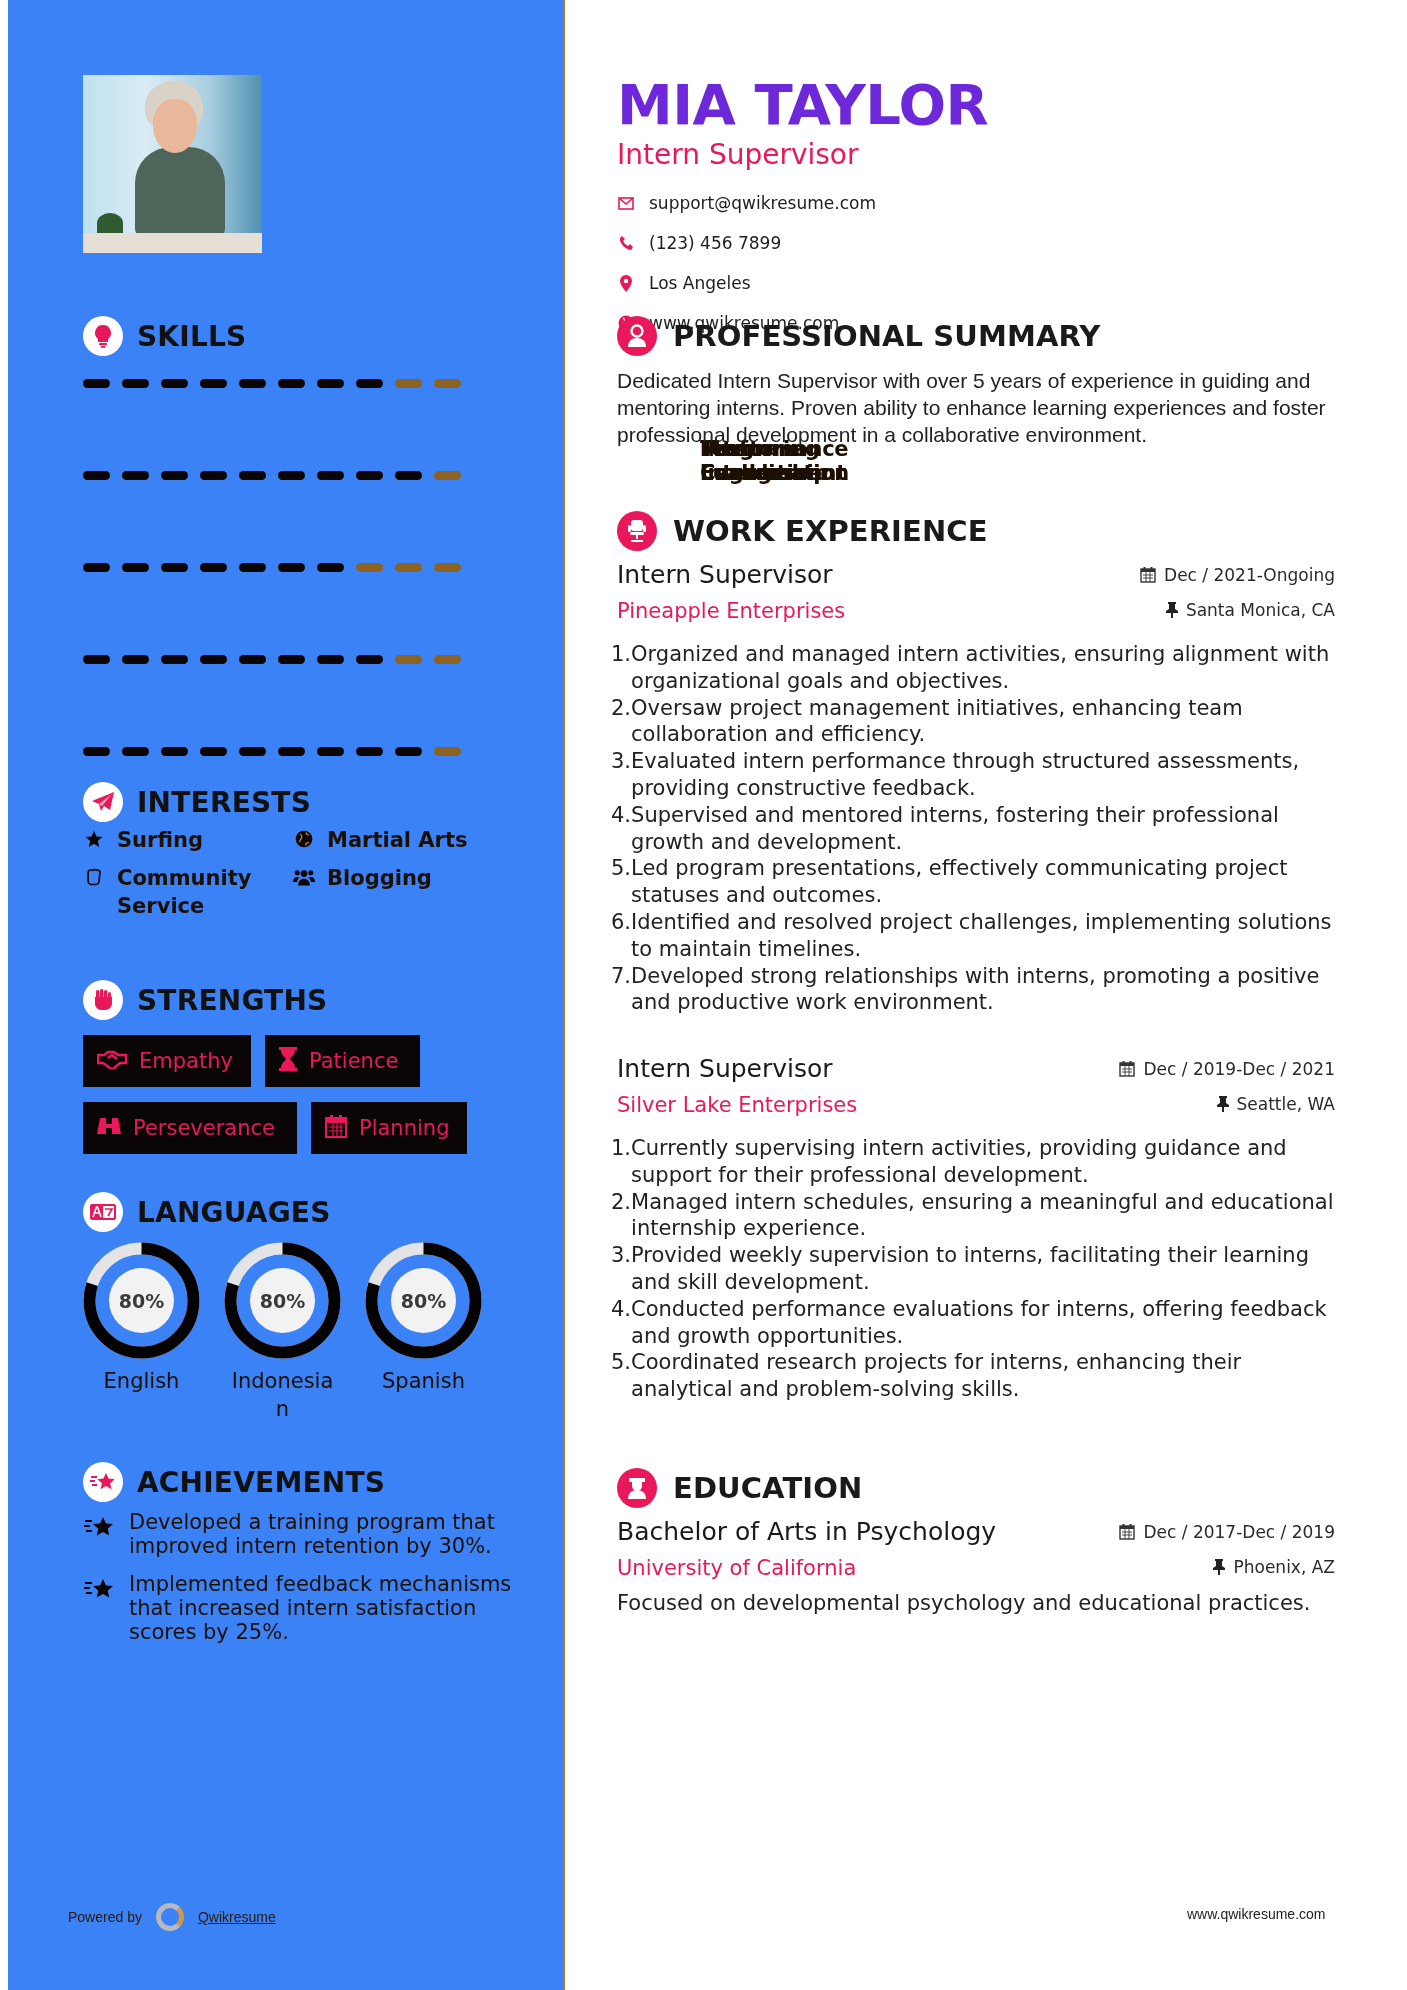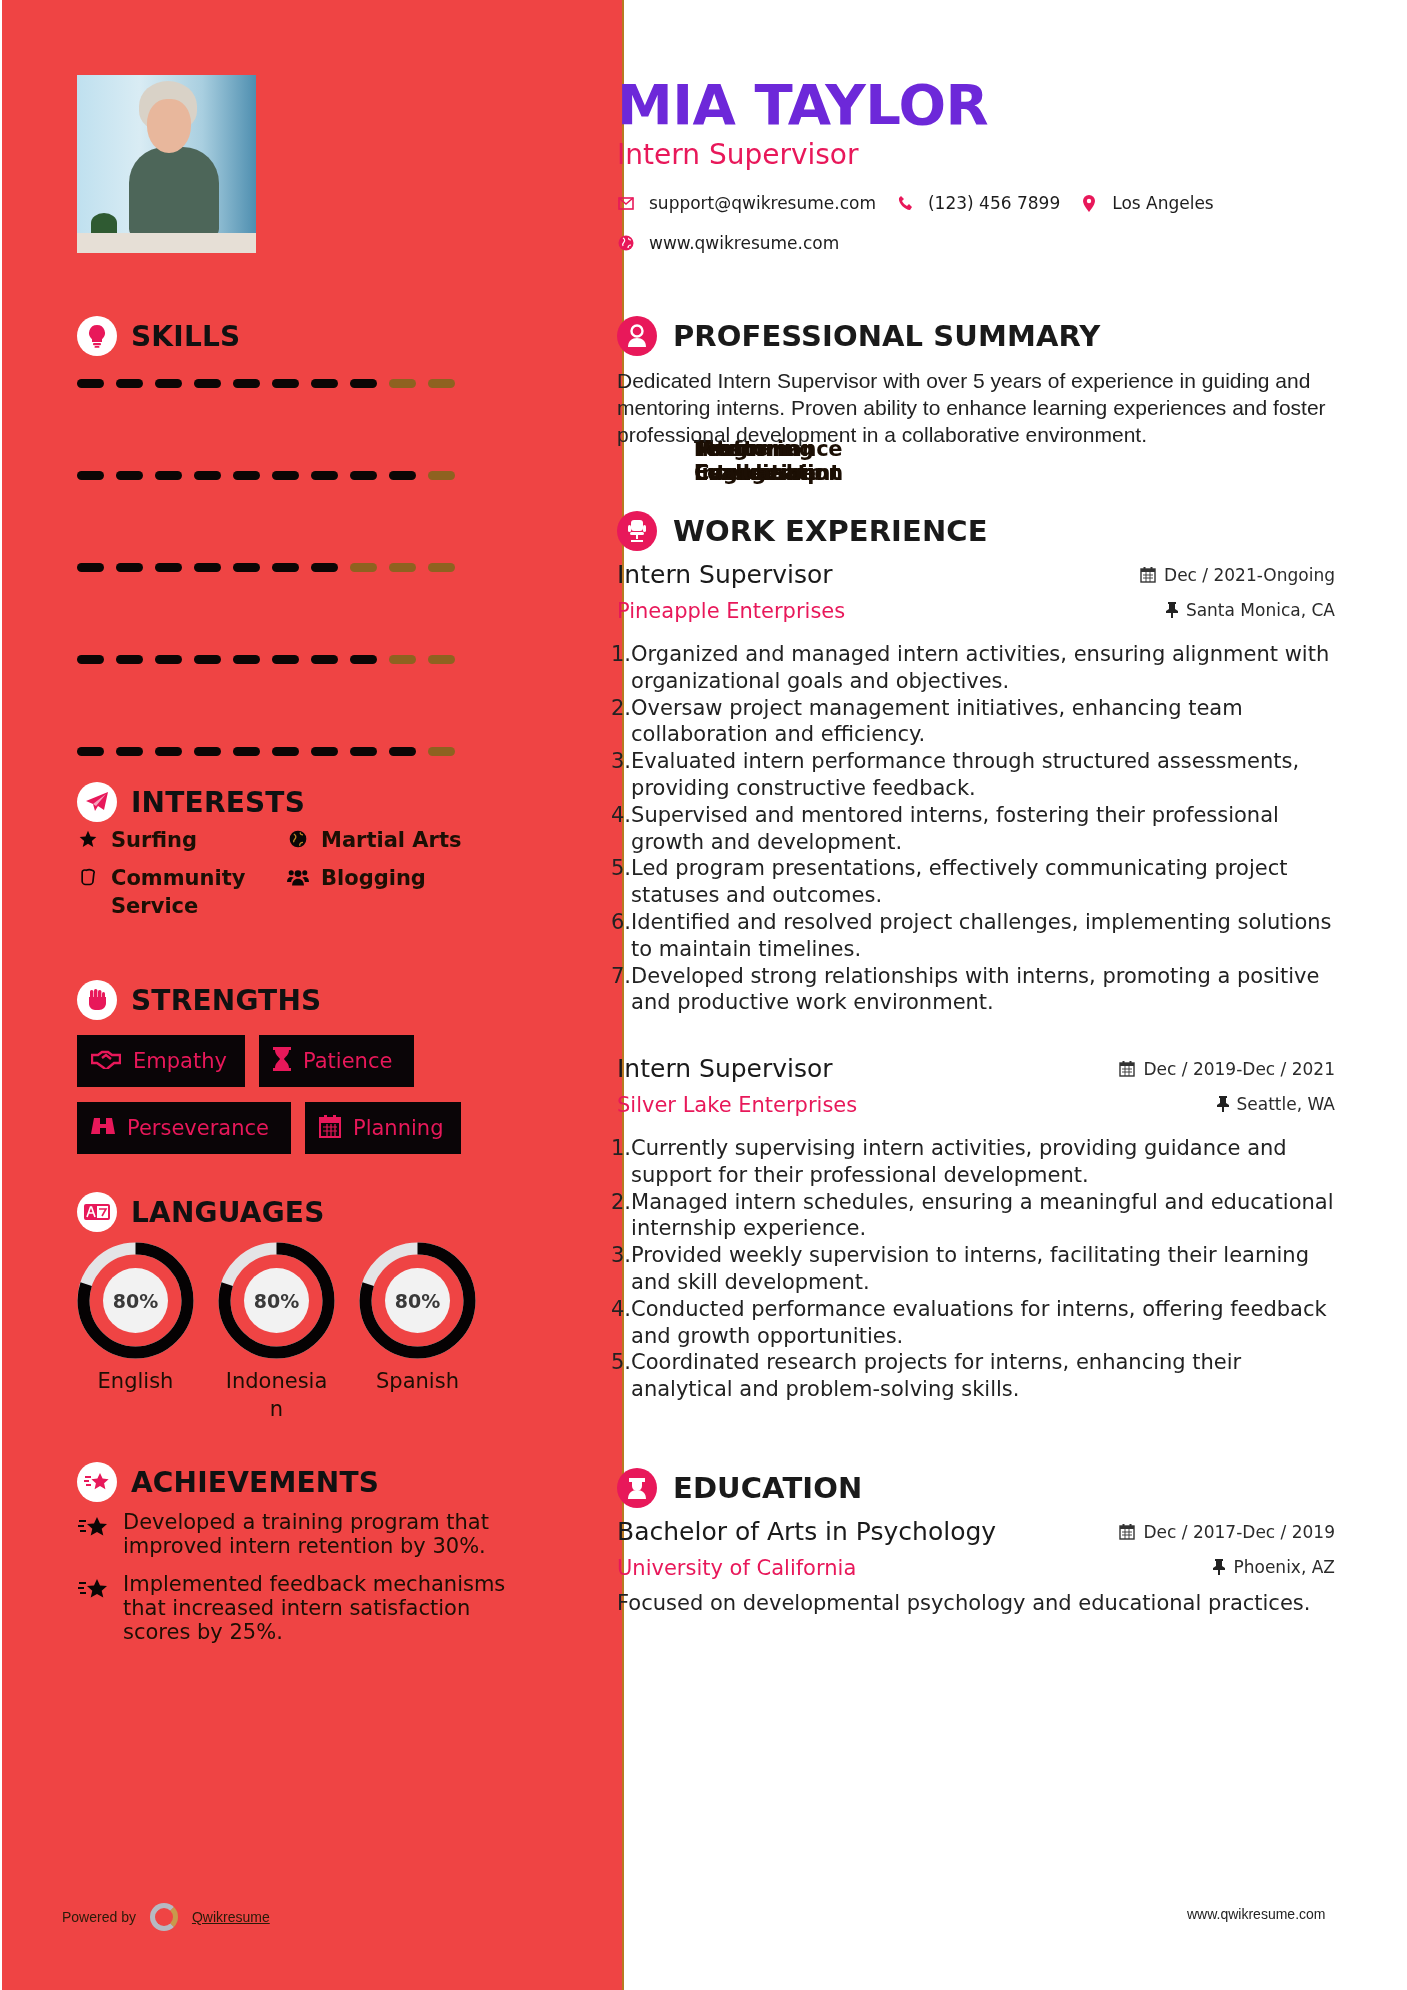--- a/index.html
+++ b/index.html
@@ -1,20 +1,20 @@
 <!DOCTYPE html>
 <html><head>
 <meta charset="utf-8">
 <style>
   * { box-sizing: border-box; margin: 0; padding: 0; }
   html, body { width: 1407px; height: 1990px; background: #ffffff; }
   body { position: relative; font-family: "Liberation Sans", "DejaVu Sans", sans-serif; color: #1b1b1b; overflow: hidden; }
 
   
-  .sidebar { position: absolute; left: 2px; top: 0; width: 622px; height: 1990px; background: #ef4444; }
+  .sidebar { position: absolute; left: 8px; top: 0; width: 557px; height: 1990px; background: #3b82f6; }
   .sidebar::after { content: ""; position: absolute; right: 0; top: 0; width: 2px; height: 100%; background: #b77a20; }
   .photo { position: absolute; left: 75px; top: 75px; width: 179px; height: 178px; overflow: hidden;
            background: linear-gradient(90deg, #bfe0ef 0%, #d9ecf4 35%, #a9cfe0 70%, #4f8fb0 100%); }
   .photo .hair { position: absolute; left: 62px; top: 6px; width: 58px; height: 50px; border-radius: 50% 50% 40% 40%; background: #d9d2c7; }
   .photo .face { position: absolute; left: 70px; top: 24px; width: 44px; height: 54px; border-radius: 45% 45% 50% 50%; background: #e8b79c; }
   .photo .body { position: absolute; left: 52px; top: 72px; width: 90px; height: 90px; border-radius: 40% 40% 8px 8px; background: #4d6659; }
   .photo .desk { position: absolute; left: 0; top: 158px; width: 179px; height: 20px; background: #e6dfd6; }
   .photo .plant { position: absolute; left: 14px; top: 138px; width: 26px; height: 20px; border-radius: 50% 50% 0 0; background: #2f5a32; }
 
   .sec-head { position: absolute; display: flex; align-items: center; gap: 14px; }
@@ -48,21 +48,21 @@
   .ach { display: flex; gap: 14px; margin-bottom: 14px; font-family: "DejaVu Sans", sans-serif; font-size: 21px; line-height: 24px; color: #1c0f04; }
   .ach .i { flex: 0 0 32px; padding-top: 4px; }
 
   .powered { position: absolute; left: 60px; top: 1903px; display: flex; align-items: center; gap: 14px; font-size: 14px; color: #2a1a08; }
   .powered .q { width: 28px; height: 28px; border-radius: 50%; border: 5px solid #b6b9c2; border-right-color: #c89a4c; }
   .powered a { color: #2a1a08; text-decoration: underline; }
 
   
   .name { position: absolute; left: 617px; top: 72px; font-family: "DejaVu Sans", sans-serif; font-weight: bold; font-size: 56px; color: #6d28d9; letter-spacing: -0.5px; }
   .role { position: absolute; left: 617px; top: 138px; font-family: "DejaVu Sans", sans-serif; font-size: 28px; color: #e8185a; }
-  .contacts { position: absolute; left: 617px; top: 193px; width: 700px; display: flex; flex-wrap: wrap; row-gap: 20px; column-gap: 20px; font-family: "DejaVu Sans", sans-serif; font-size: 17px; color: #1d1d1d; }
+  .contacts { position: absolute; left: 617px; top: 193px; width: 700px; display: flex; flex-wrap: wrap; row-gap: 20px; column-gap: 20px; font-family: "DejaVu Sans", sans-serif; font-size: 17px; color: #1d1d1d; flex-direction: column; }
   .contact { display: flex; align-items: center; gap: 14px; }
   .contact .i { width: 18px; display: flex; justify-content: center; }
   .contact.web { flex-basis: 100%; }
 
   .mhead { position: absolute; display: flex; align-items: center; gap: 16px; }
   .mhead .ic { width: 40px; height: 40px; border-radius: 50%; background: #e8185a; display: flex; align-items: center; justify-content: center; }
   .mhead .ttl { font-family: "DejaVu Sans", sans-serif; font-weight: bold; font-size: 29px; color: #1a1a1a; letter-spacing: 0.1px; }
 
   .summary { position: absolute; left: 617px; top: 367px; width: 720px; font-family: Liberation Sans, sans-serif; font-size: 21px; line-height: 27px; color: #222; }
 

